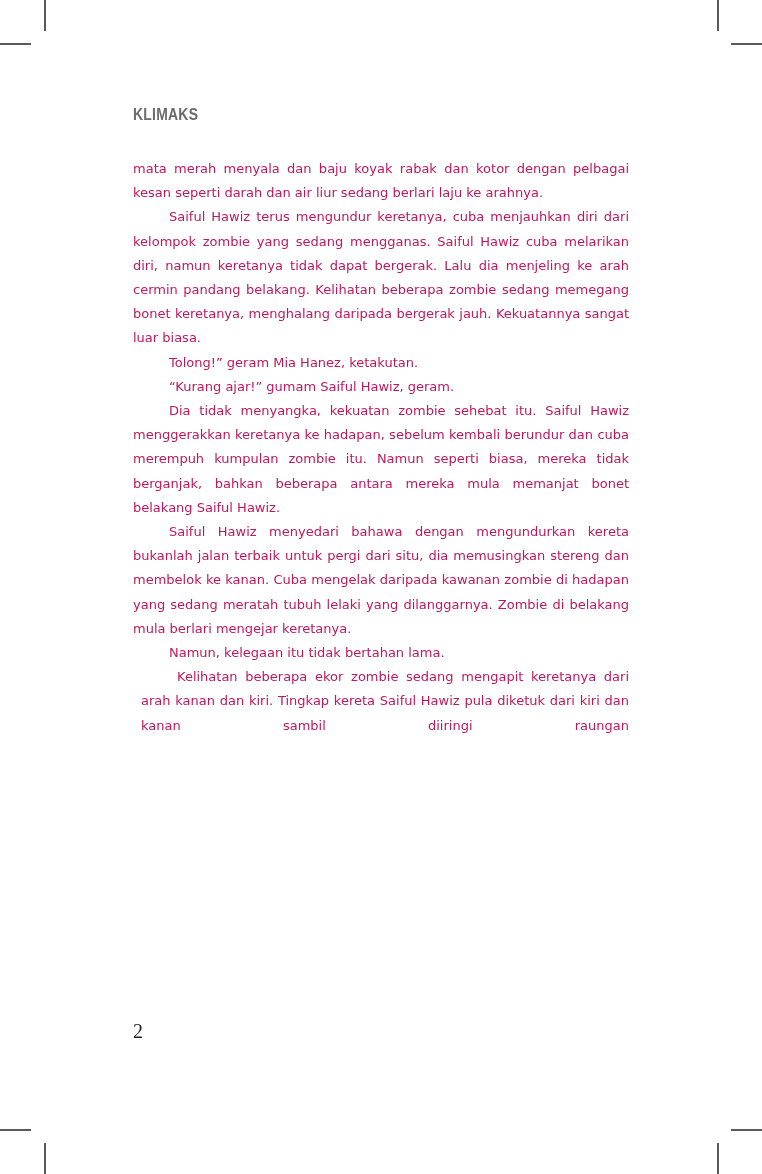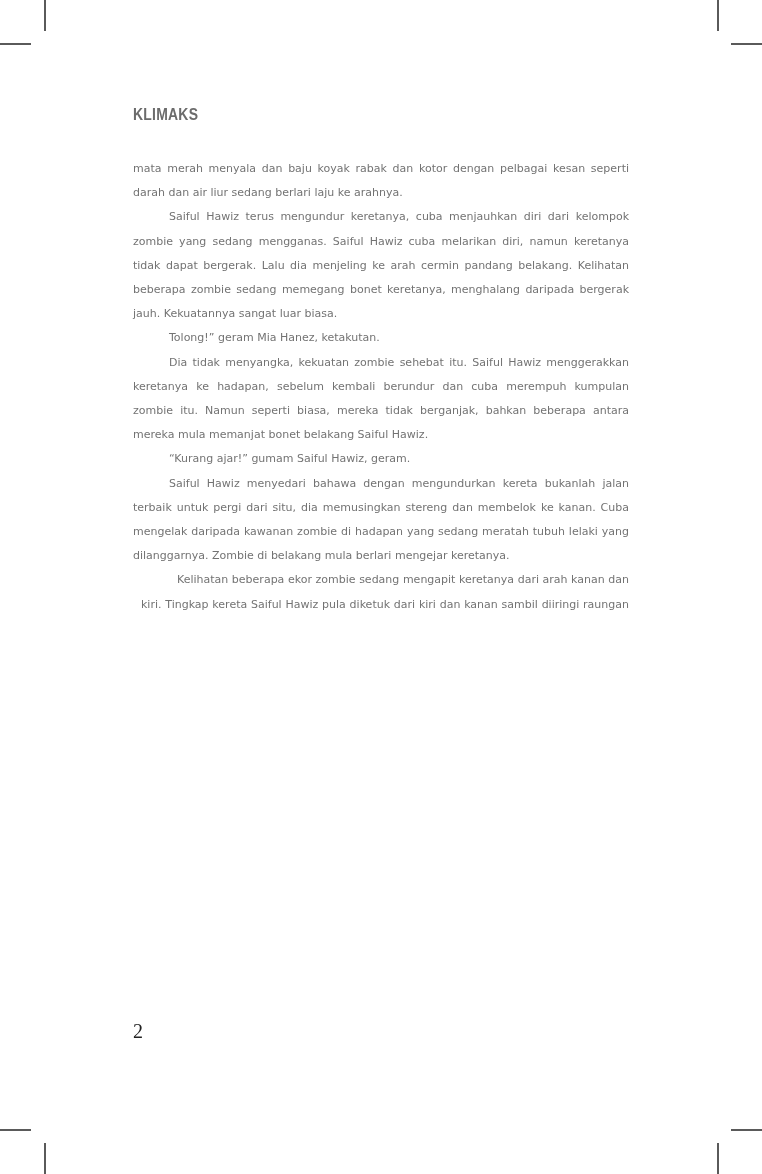--- a/index.html
+++ b/index.html
@@ -30,23 +30,23 @@
       color: #6b6b6b;
       transform: scaleX(0.82);
       transform-origin: left top;
     }
     .body-text {
       position: absolute;
       left: 133px;
       top: 157px;
       width: 496px;
       font-family: "DejaVu Sans", sans-serif;
-      font-size: 11px;
+      font-size: 13px;
       line-height: 24.2px;
-      color: #737373;
+      color: #be185d;
       text-align: justify;
     }
     .body-text p {
       margin: 0;
       text-indent: 36px;
     }
     .body-text p.noindent {
       text-indent: 0;
     }
     .body-text p.last-justify {
@@ -73,19 +73,20 @@
 <div class="crop v" style="left:44px; top:1143px;"></div>
 <div class="crop h" style="left:731px; top:1129px;"></div>
 <div class="crop v" style="left:717px; top:1143px;"></div>
 
 <div class="running-head">KLIMAKS</div>
 
 <div class="body-text">
   <p class="noindent">mata merah menyala dan baju koyak rabak dan kotor dengan pelbagai kesan seperti darah dan air liur sedang berlari laju ke arahnya.</p>
   <p>Saiful Hawiz terus mengundur keretanya, cuba menjauhkan diri dari kelompok zombie yang sedang mengganas. Saiful Hawiz cuba melarikan diri, namun keretanya tidak dapat bergerak. Lalu dia menjeling ke arah cermin pandang belakang. Kelihatan beberapa zombie sedang memegang bonet keretanya, menghalang daripada bergerak jauh. Kekuatannya sangat luar biasa.</p>
   <p>Tolong!” geram Mia Hanez, ketakutan.</p>
+  <p>“Kurang ajar!” gumam Saiful Hawiz, geram.</p>
   <p>Dia tidak menyangka, kekuatan zombie sehebat itu. Saiful Hawiz menggerakkan keretanya ke hadapan, sebelum kembali berundur dan cuba merempuh kumpulan zombie itu. Namun seperti biasa, mereka tidak berganjak, bahkan beberapa antara mereka mula memanjat bonet belakang Saiful Hawiz.</p>
-  <p>“Kurang ajar!” gumam Saiful Hawiz, geram.</p>
   <p>Saiful Hawiz menyedari bahawa dengan mengundurkan kereta bukanlah jalan terbaik untuk pergi dari situ, dia memusingkan stereng dan membelok ke kanan. Cuba mengelak daripada kawanan zombie di hadapan yang sedang meratah tubuh lelaki yang dilanggarnya. Zombie di belakang mula berlari mengejar keretanya.</p>
+  <p>Namun, kelegaan itu tidak bertahan lama.</p>
   <p class="last-justify">Kelihatan beberapa ekor zombie sedang mengapit keretanya dari arah kanan dan kiri. Tingkap kereta Saiful Hawiz pula diketuk dari kiri dan kanan sambil diiringi raungan</p>
 </div>
 
 <div class="folio">2</div>
 
 </body></html>

